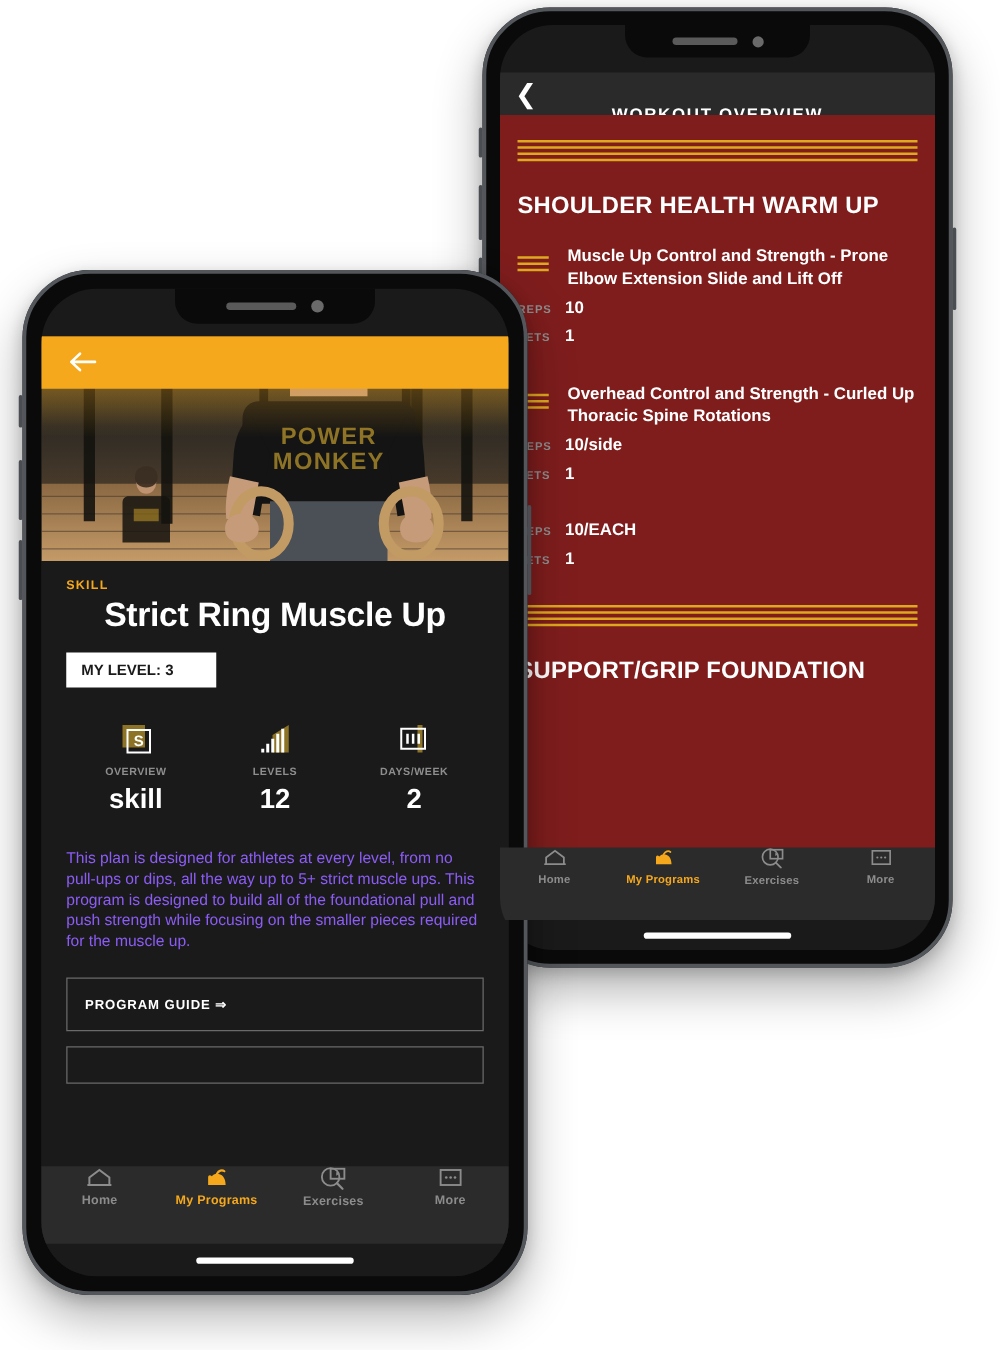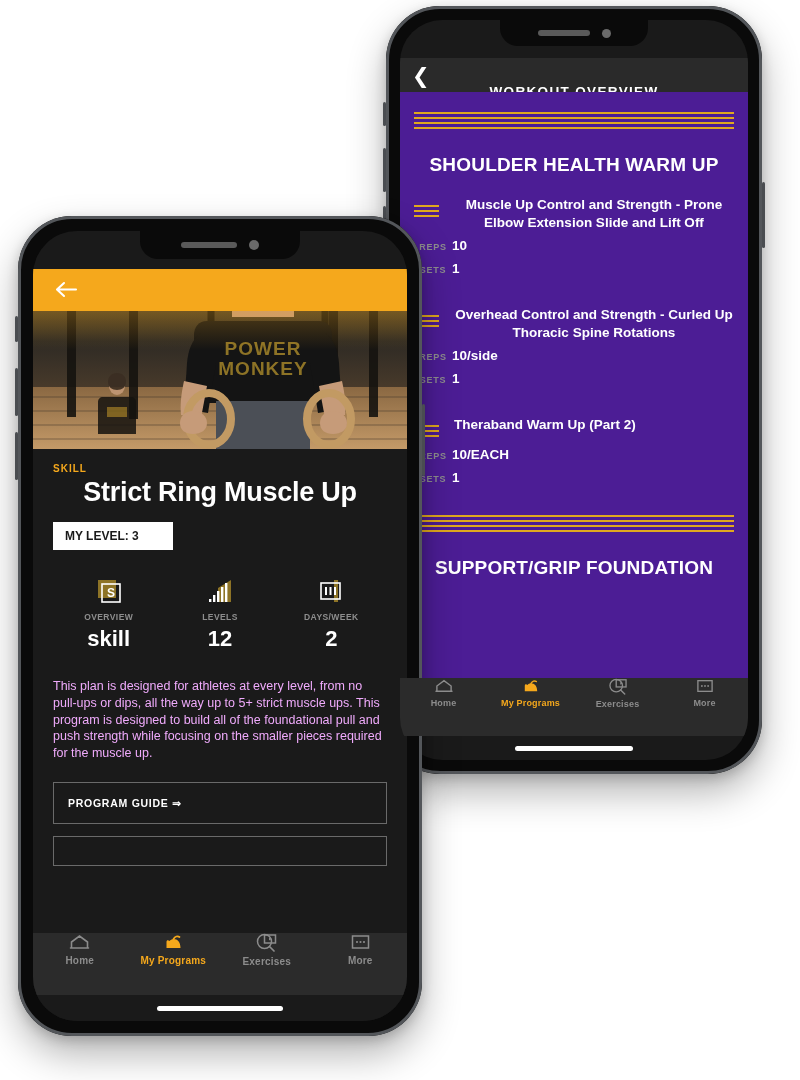--- a/index.html
+++ b/index.html
@@ -56,22 +56,22 @@
   #phoneBack{left:386px;top:6px;width:376px;height:768px;}
   #phoneBack .screen{left:14px;top:14px;width:348px;height:740px;border-radius:42px;}
   #phoneBack .notch{width:148px;height:26px;}
   #phoneBack .speaker{width:52px;height:6px;}
   #phoneBack .camera{width:9px;height:9px;}
   #phoneBack .appbar{height:34px;margin-top:38px;}
   #phoneBack .appbar .title{font-size:13.5px;}
   #phoneBack .chev{left:12px;font-size:21px;}
   #phoneBack .home-ind{bottom:9px;width:118px;height:5px;}
 
-  .bodyB{position:absolute;left:0;right:0;top:72px;bottom:62px;background:#4c1d95;
-         padding:0 14px;box-sizing:border-box;overflow:hidden;text-align:center;}
+  .bodyB{position:absolute;left:0;right:0;top:72px;bottom:62px;background:#7f1d1d;
+         padding:0 14px;box-sizing:border-box;overflow:hidden;}
   .bodyB .rule{margin-top:20px;}
   .bodyB .rule i{height:2px;margin-bottom:3px;}
   .secHead{color:#fff;font-size:19px;font-weight:700;letter-spacing:.01em;
            margin:22px 0 20px;font-stretch:condensed;}
   .exer{display:flex;gap:15px;margin-bottom:4px;}
   .bul i{height:2px;width:25px;margin-bottom:3px;}
   .bul{margin-top:9px;}
   .exName{color:#fff;font-size:13.5px;line-height:1.30;font-weight:700;font-stretch:condensed;}
   .meta{margin:7px 0 22px;}
   .mrow{display:flex;align-items:baseline;height:23px;}
@@ -100,21 +100,21 @@
           letter-spacing:-.01em;font-stretch:condensed;text-align:center;}
   .lvlbox{background:#fff;color:#1a1a1a;font-size:12px;font-weight:700;
           padding:7px 12px;display:inline-block;margin-top:14px;min-width:96px;}
 
   .stats{display:flex;margin-top:26px;}
   .stat{flex:1;display:flex;flex-direction:column;align-items:center;}
   .stat .ico{height:30px;display:flex;align-items:flex-end;justify-content:center;}
   .stat .sl{color:#8e8e8e;font-size:8.5px;font-weight:700;letter-spacing:.05em;margin-top:6px;}
   .stat .sv{color:#fff;font-size:22px;font-weight:700;margin-top:4px;font-stretch:condensed;}
 
-  .desc{color:#f0abfc;font-size:12.5px;line-height:1.34;margin-top:26px;font-stretch:condensed;}
+  .desc{color:#8b5cf6;font-size:12.5px;line-height:1.34;margin-top:26px;font-stretch:condensed;}
   .obtn{border:1px solid #6a6a6a;color:#fff;font-size:10.5px;font-weight:700;
         letter-spacing:.07em;padding:14px 14px;margin-top:20px;
         display:flex;align-items:center;background:transparent;}
   .obtn2{border:1px solid #6a6a6a;height:30px;margin-top:12px;box-sizing:border-box;}
 
   #phoneFront .tabbar{bottom:26px;height:62px;}
   #phoneBack  .tabbar{bottom:24px;height:58px;}
   #phoneFront .tab .lbl{font-size:10px;}
   #phoneBack  .tab .lbl{font-size:9px;}
 </style>
@@ -187,28 +187,20 @@
                 <span class="mv">10/side</span>
               </div>
             <div class="mrow">
                 <span class="mk">SETS</span>
                 <span class="mv">1</span>
               </div>
           </div>
         </div>
 
         <div>
-          <div class="exer">
-            <span class="bul">
-                <i></i>
-                <i></i>
-                <i></i>
-              </span>
-            <span class="exName">Theraband Warm Up (Part 2)</span>
-          </div>
           <div class="meta">
             <div class="mrow">
                 <span class="mk">REPS</span>
                 <span class="mv">10/EACH</span>
               </div>
             <div class="mrow">
                 <span class="mk">SETS</span>
                 <span class="mv">1</span>
               </div>
           </div>

